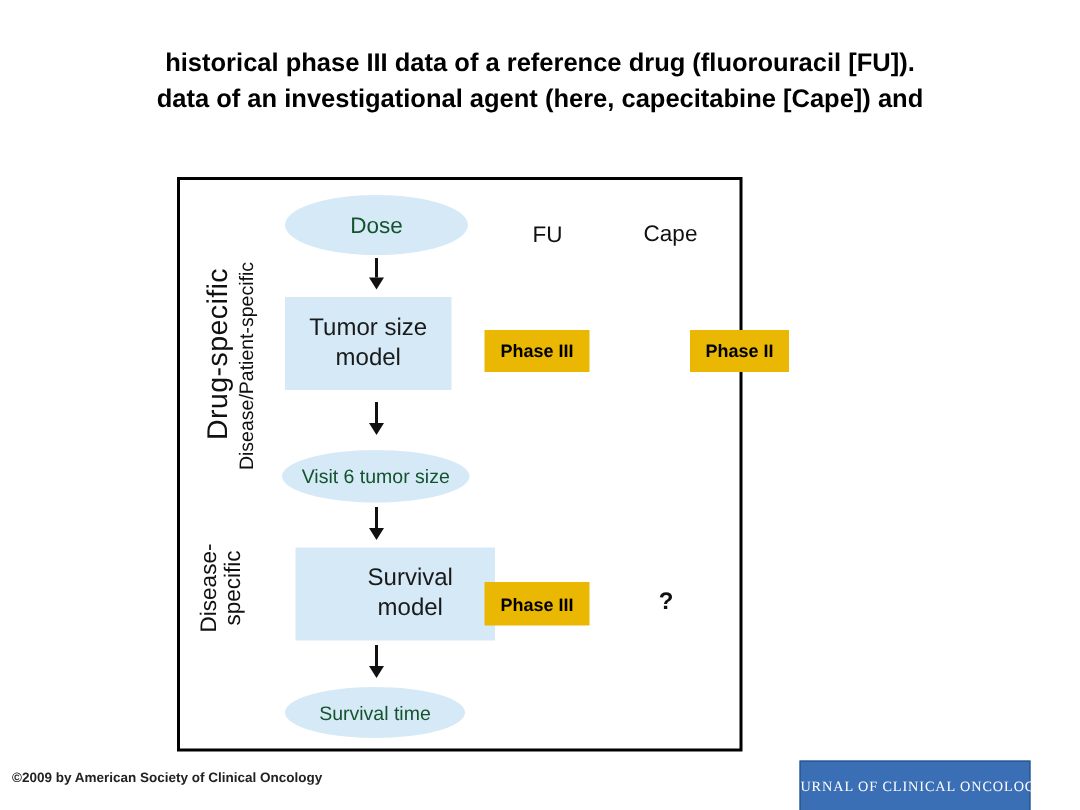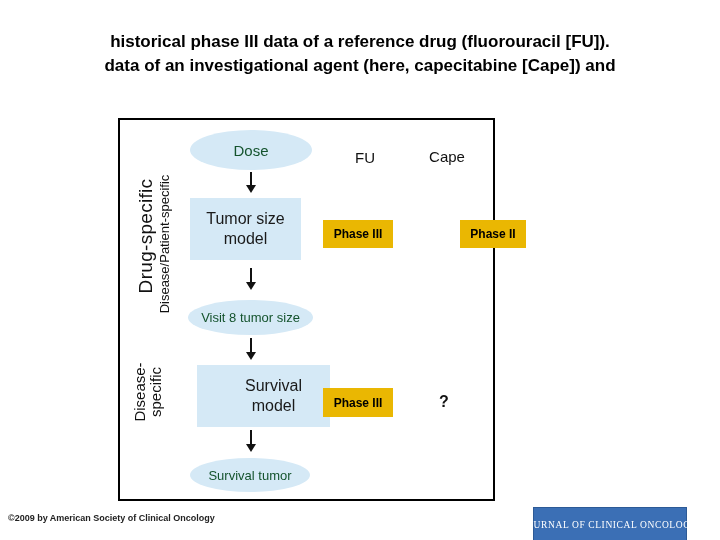--- a/index.html
+++ b/index.html
@@ -117,40 +117,40 @@
       <div>Tumor size</div>
       <div>model</div>
     </div>
 
     <div class="arrow" style="left:131px; top:148px; height:22px;">
       <div class="stem"></div>
         <div class="head"></div>
     </div>
 
     <div class="ellipse" style="left:68px; top:180px; width:125px; height:35px; font-size:13px;">
-      <span>Visit 8 tumor size</span>
+      <span>Visit 6 tumor size</span>
     </div>
 
     <div class="arrow" style="left:131px; top:218px; height:22px;">
       <div class="stem"></div>
         <div class="head"></div>
     </div>
 
     <div class="rect" style="left:77px; top:245px; width:113px; height:62px;padding-left:20px;">
       <div>Survival</div>
       <div>model</div>
     </div>
 
     <div class="arrow" style="left:131px; top:310px; height:22px;">
       <div class="stem"></div>
         <div class="head"></div>
     </div>
 
     <div class="ellipse" style="left:70px; top:338px; width:120px; height:34px; font-size:13px;">
-      <span>Survival tumor</span>
+      <span>Survival time</span>
     </div>
 
     <div class="phase" style="left:203px; top:100px; width:70px; height:28px;">Phase III</div>
     <div class="phase" style="left:292px; top:100px; width:66px; height:28px;margin-left:48px;">Phase II</div>
     <div class="phase" style="left:203px; top:268px; width:70px; height:29px;">Phase III</div>
     <div class="qmark" style="left:324px; top:282px;">?</div>
 
   </div>
 
   <div class="copyright">©2009 by American Society of Clinical Oncology</div>

